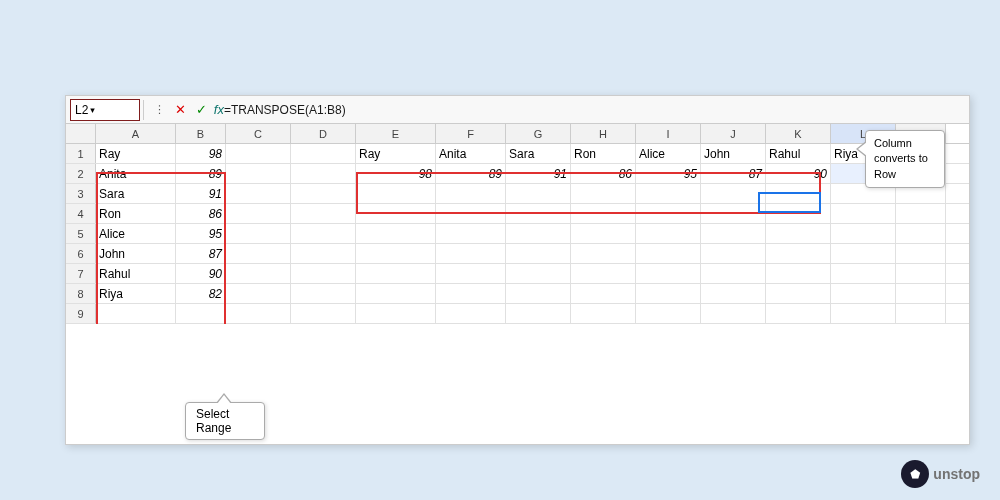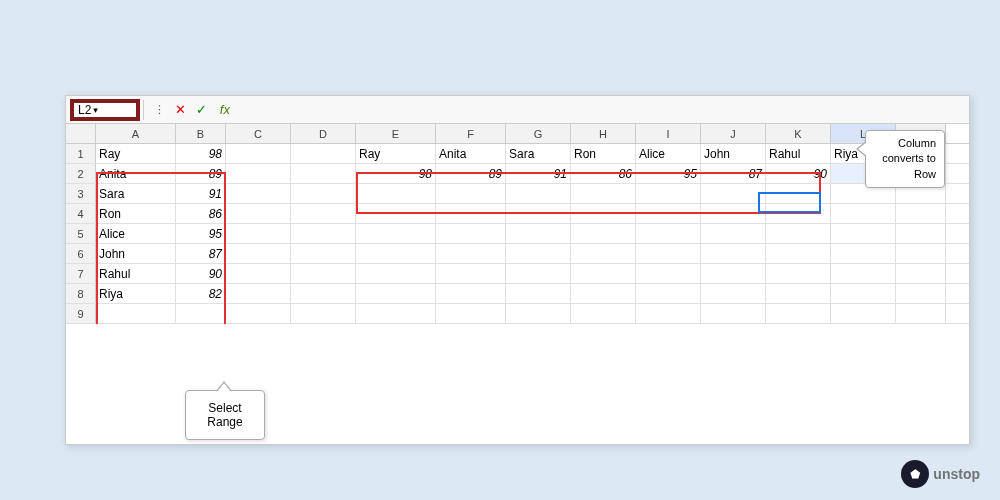--- a/index.html
+++ b/index.html
@@ -29,21 +29,21 @@
       display: flex;
       align-items: center;
       height: 28px;
       border-bottom: 1px solid #ccc;
       background: #f8f8f8;
       padding: 0 4px;
     }
 
     .cell-ref-box {
       width: 70px;
-      border: 4px solid #7f1d1d;
+      border: 1px solid #7f1d1d;
       background: white;
       padding: 2px 4px;
       font-size: 12px;
       display: flex;
       align-items: center;
       height: 22px;
     }
 
     .cell-ref-text {
       font-size: 12px;
@@ -69,23 +69,23 @@
       color: #555;
       cursor: pointer;
       padding: 1px 3px;
     }
 
     .formula-icon.x-icon { color: #d00; }
     .formula-icon.check-icon { color: #080; }
 
     .fx-label {
       font-style: italic;
-      color: #4d7c0f;
+      color: #0f766e;
       font-size: 13px;
-      margin: 0 6px;
+      margin: 0 0;
     }
 
     .formula-input {
       flex: 1;
       font-size: 12px;
       color: #000;
       background: transparent;
       border: none;
       outline: none;
     }
@@ -246,23 +246,22 @@
     }
 
     
     .callout-select {
       position: absolute;
       bottom: 60px;
       left: 185px;
       background: white;
       border: 1px solid #aaa;
       border-radius: 4px;
-      padding: 10px 10px;
+      padding: 4px 10px;
       font-size: 12px;
-      text-align: center;
       box-shadow: 1px 1px 4px rgba(0,0,0,0.15);
       width: 80px;
     }
 
     .callout-select::before {
       content: '';
       position: absolute;
       top: -10px;
       left: 30px;
       border-width: 0 8px 10px 8px;
@@ -283,21 +282,21 @@
     
     .callout-col {
       position: absolute;
       top: 130px;
       right: 55px;
       background: white;
       border: 1px solid #aaa;
       border-radius: 4px;
       padding: 5px 8px;
       font-size: 11px;
-      text-align: right;
+      text-align: left;
       box-shadow: 1px 1px 4px rgba(0,0,0,0.15);
       width: 80px;
       line-height: 1.4;
     }
 
     .callout-col::before {
       content: '';
       position: absolute;
       top: 10px;
       left: -10px;
@@ -362,20 +361,21 @@
         <span class="cell-ref-text">L2</span>
         <span style="font-size:9px;margin-left:2px;">▾</span>
       </div>
       <div class="formula-divider"></div>
       <div class="formula-icons">
         <span class="formula-icon" style="font-size:11px;">⋮</span>
         <span class="formula-icon x-icon">✕</span>
         <span class="formula-icon check-icon">✓</span>
       </div>
       <span class="fx-label">fx</span>
+      <span class="formula-input" style="color:#1a1a1a;font-size:12px;">=TRANSPOSE(A1:B8)</span>
     </div>
 
     <div class="grid-wrapper">
 
       <div class="col-headers">
         <div class="row-num-header col-a" style="width:30px;min-width:30px;"></div>
         <div class="col-header col-a">A</div>
         <div class="col-header col-b">B</div>
         <div class="col-header col-c">C</div>
         <div class="col-header col-d">D</div>

